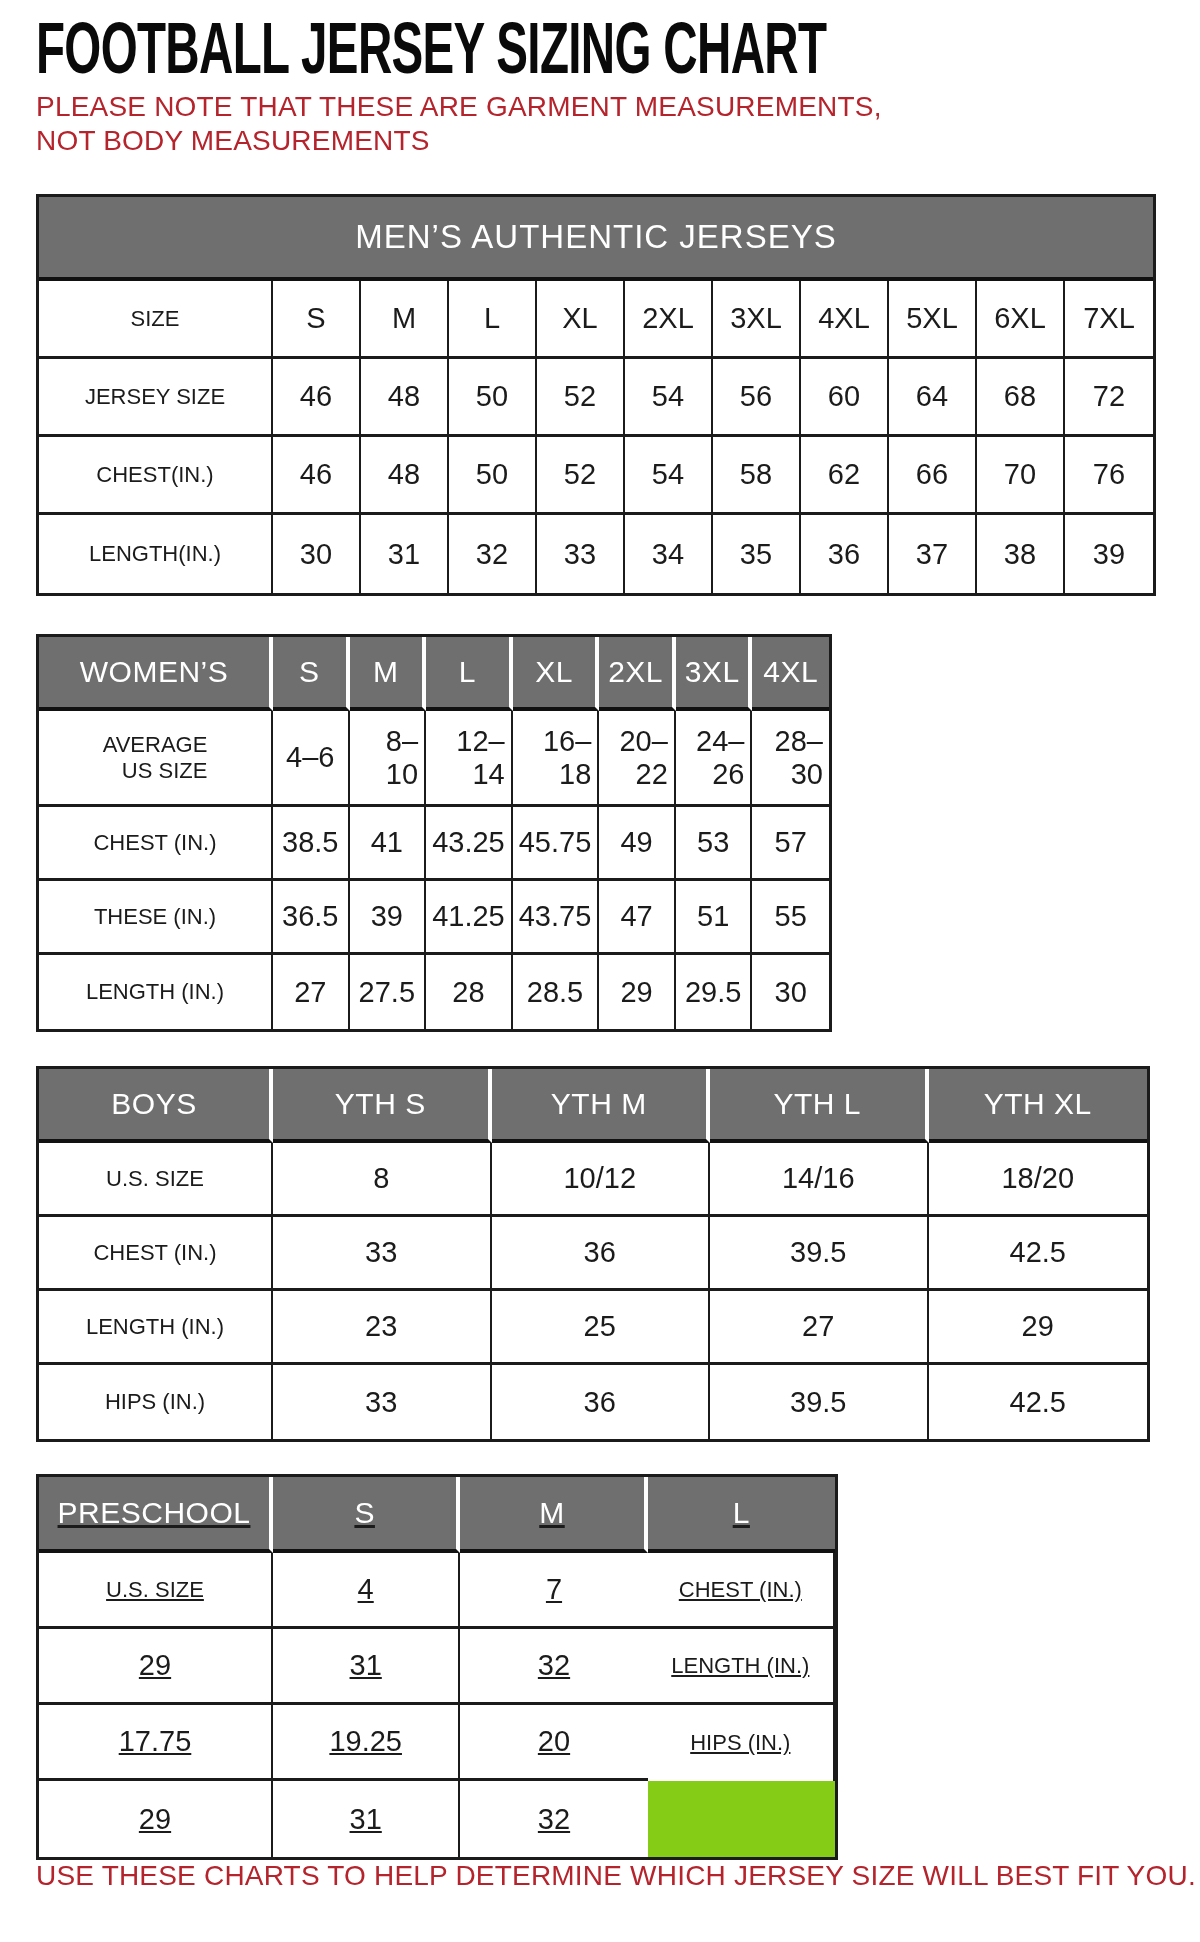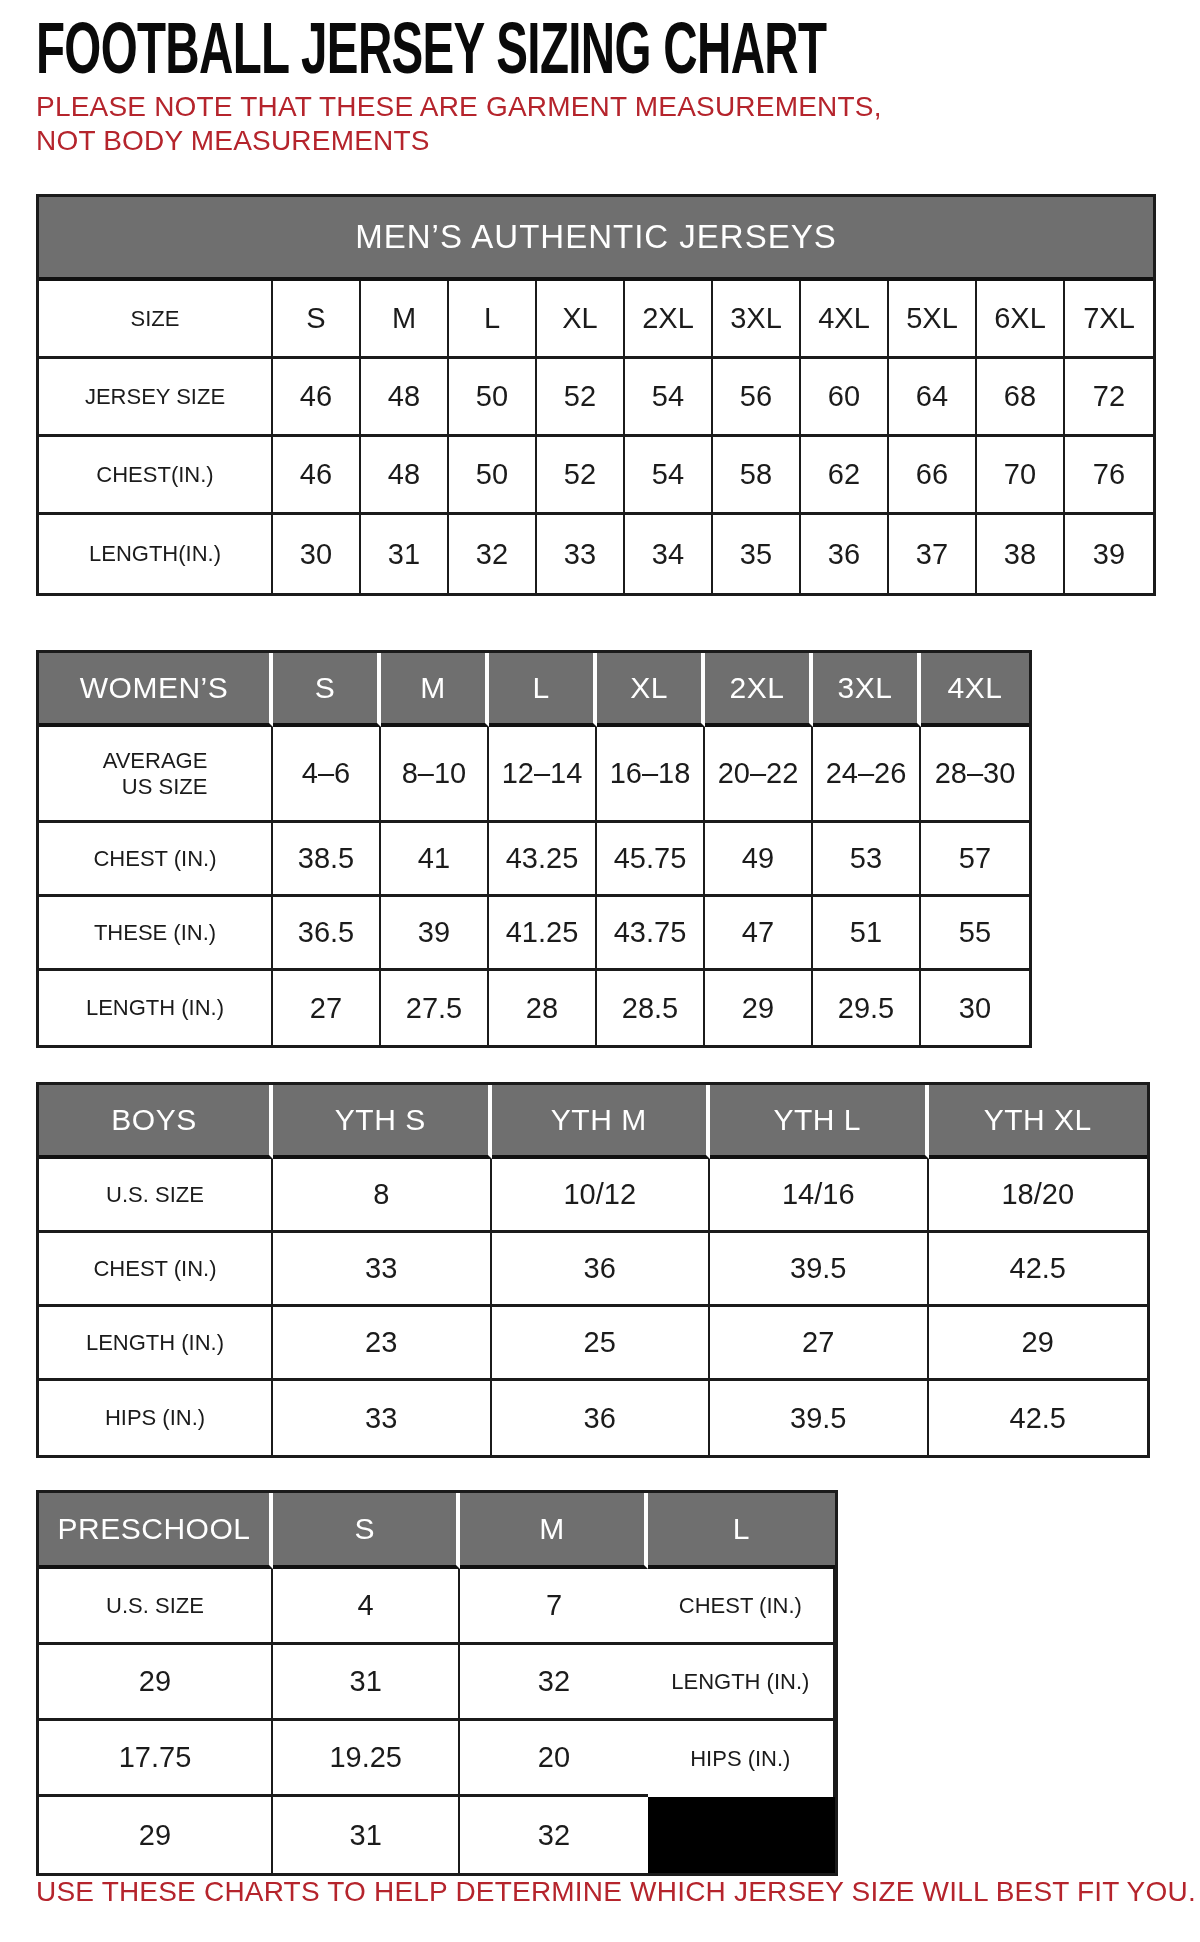--- a/index.html
+++ b/index.html
@@ -31,21 +31,21 @@
     max-width: 905px;
     font-size: 28px;
     line-height: 1.22;
     color: var(--red);
     letter-spacing: 0.2px;
   }
 
   .grid-table {
     display: grid;
     border: 3px solid var(--line);
-    background: #000000;
+    background: #84cc16;
   }
   .cell {
     display: flex;
     align-items: center;
     justify-content: center;
     text-align: center;
     background: #ffffff;
     border-right: 2px solid var(--line);
     border-bottom: 3px solid var(--line);
     white-space: pre-line;
@@ -73,30 +73,30 @@
     border-bottom: 4px solid #111111;
   }
 
   .row-label { font-size: 22px; padding: 16px 20px; }
   .value     { font-size: 29px; padding: 4px 6px; }
 
   #mens { width: 1120px; margin-top: 36px; }
   #mens .cell { min-height: 78px; }
   #mens .banner { min-height: 84px; }
 
-  #womens { width: 996px; margin-top: 54px; }
+  #womens { width: 796px; margin-top: 38px; }
   #womens .header-cell { min-height: 70px; }
   #womens .cell { min-height: 74px; }
   #womens .cell.r0 { min-height: 96px; text-align: right; }
 
   #boys { width: 1114px; margin-top: 34px; }
   #boys .header-cell { min-height: 76px; }
   #boys .cell { min-height: 74px; }
 
-  #preschool { width: 802px; margin-top: 32px; }
+  #preschool { width: 802px; margin-top: 32px; text-decoration: underline; }
   #preschool .header-cell { min-height: 76px; }
   #preschool .cell { min-height: 76px; }
 
   .footer {
     font-size: 28px;
     color: var(--red);
     white-space: nowrap;
     letter-spacing: 0.2px;
   }
 </style>

